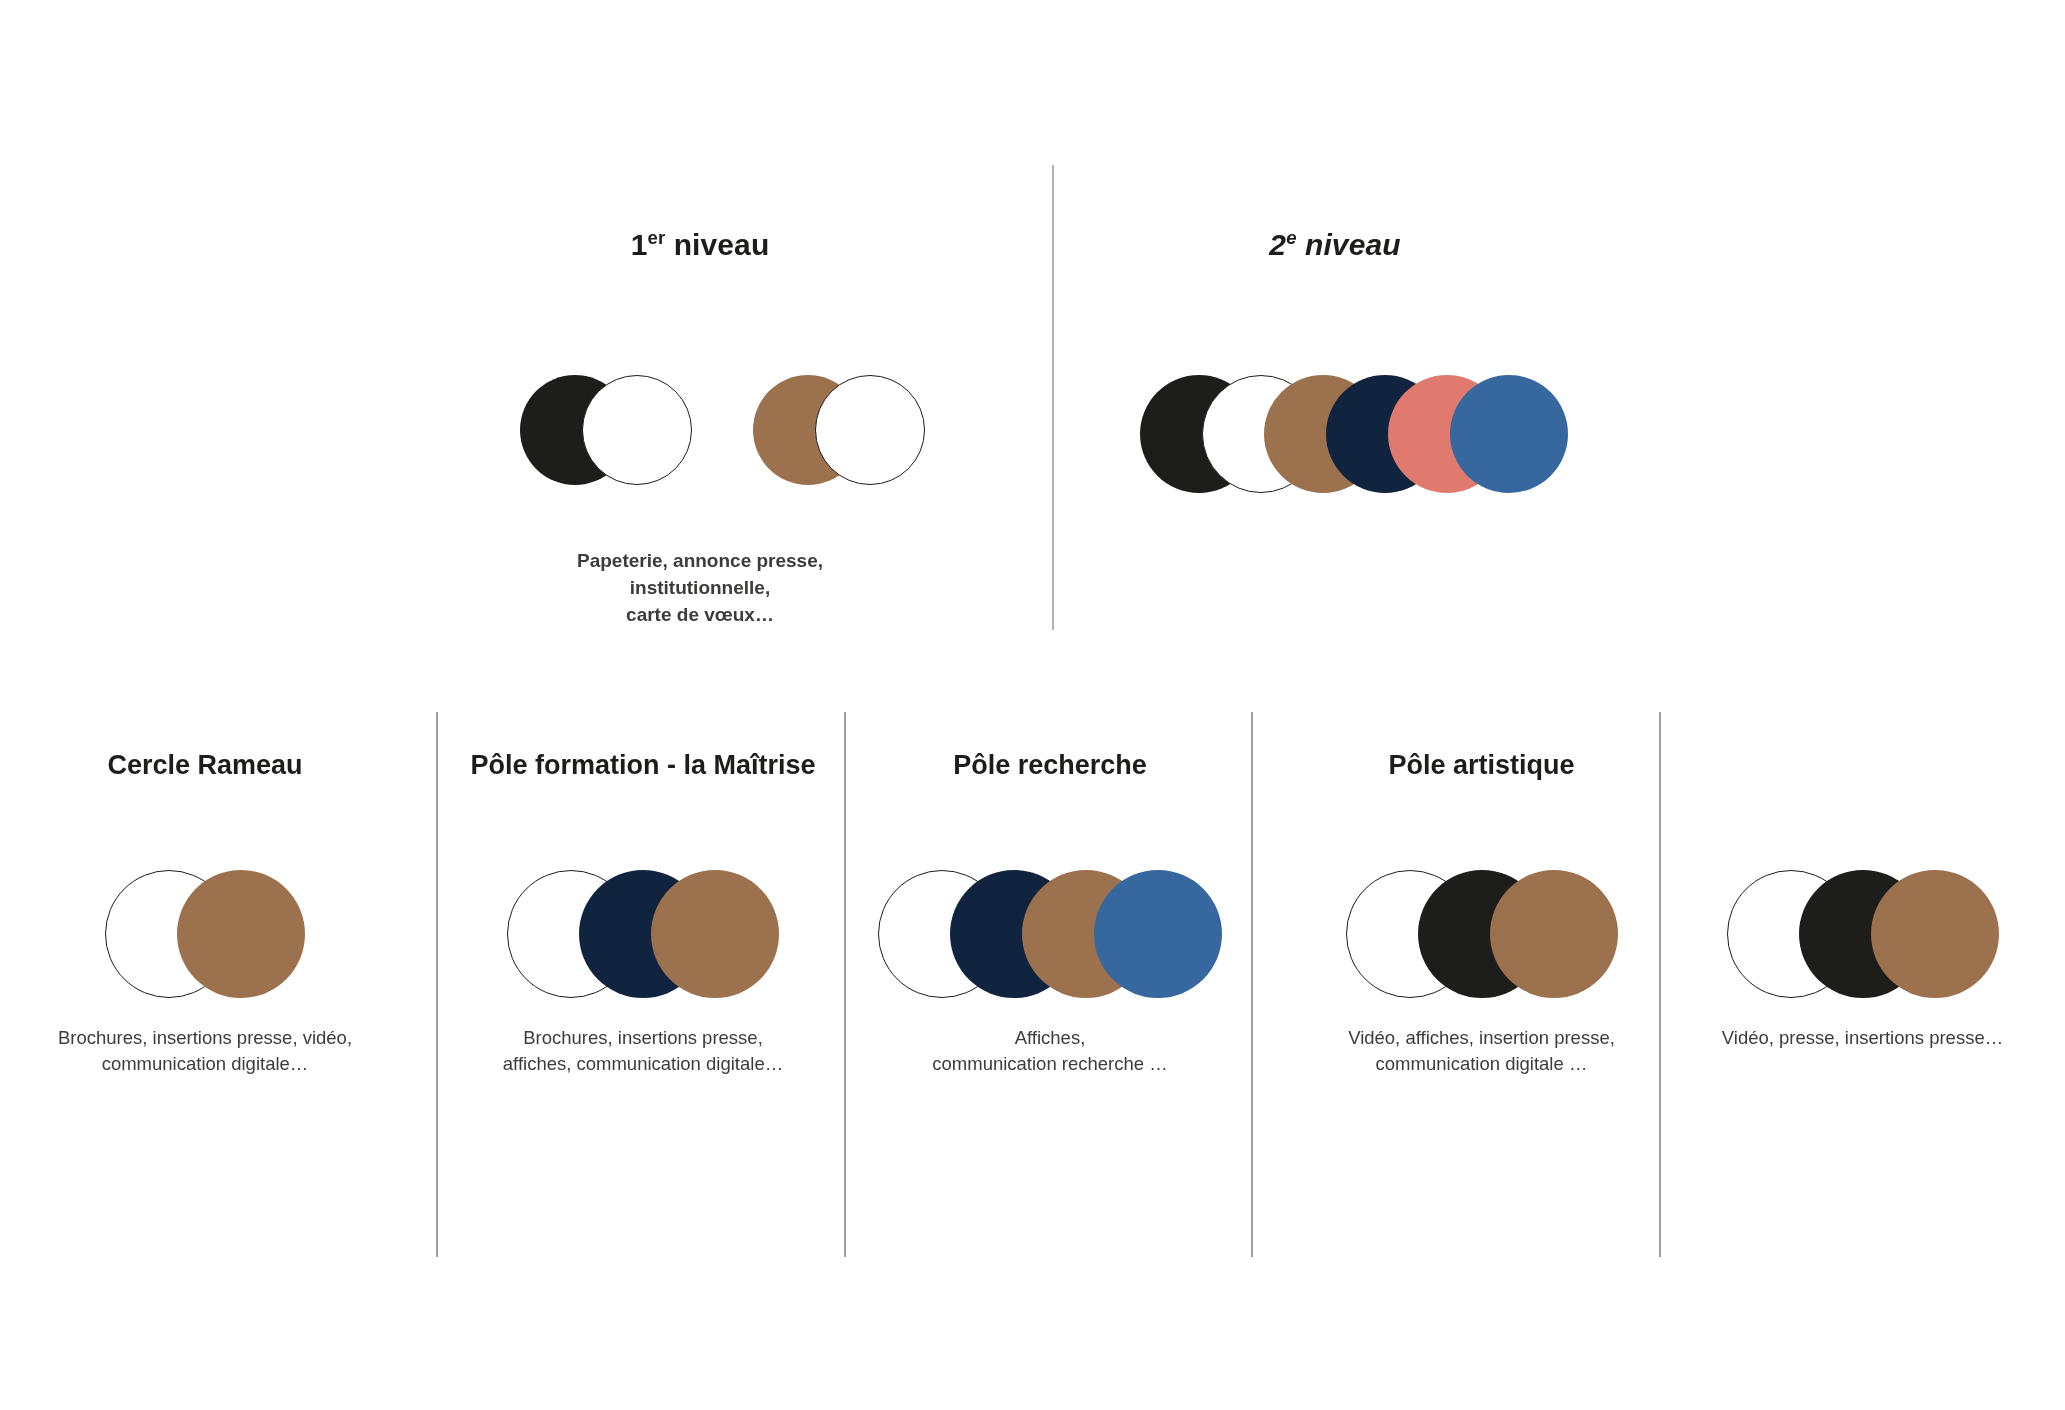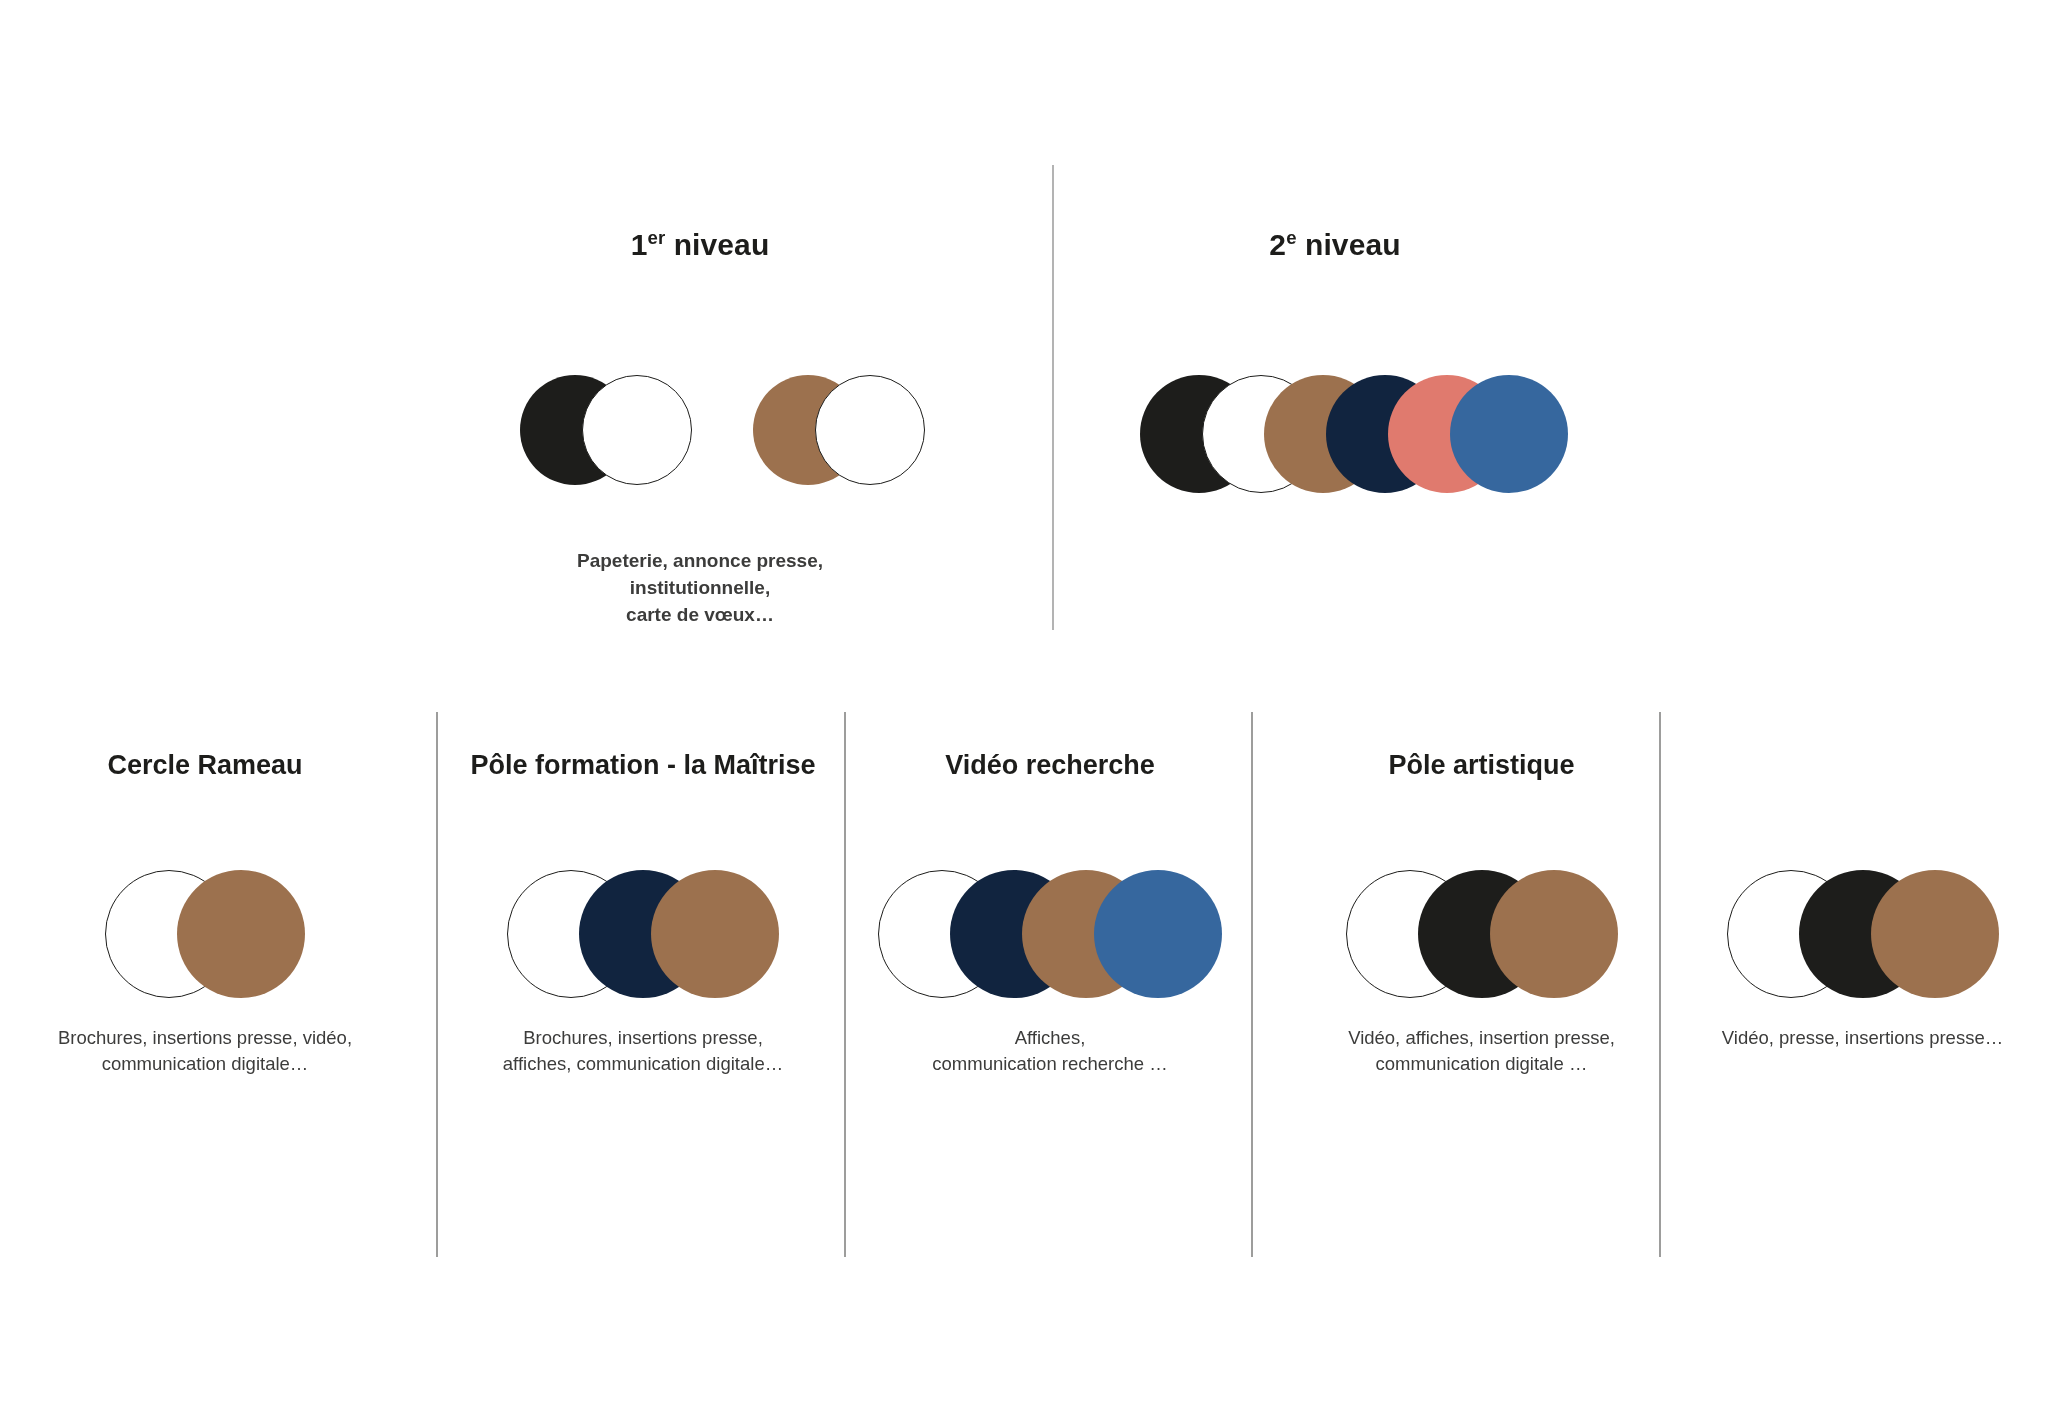--- a/index.html
+++ b/index.html
@@ -48,21 +48,21 @@
     color: #1d1d1b;
     white-space: nowrap;
   }
   .panel-title sup {
     font-size: 0.62em;
     vertical-align: super;
     line-height: 0;
   }
 
   .title-n1 { left: 520px; top: 228px; width: 360px; }
-  .title-n2 { left: 1155px; top: 228px; width: 360px; }
+  .title-n2 { left: 1155px; top: 228px; width: 360px; font-style: italic; }
 
   .caption {
     position: absolute;
     text-align: center;
     font-size: 19px;
     line-height: 1.42;
     color: #3c3c3b;
     white-space: pre-line;
   }
 
@@ -212,21 +212,21 @@
           <div class="inner" style="width: 200px; margin-left: -100px;">
             <div class="circle outline" style="width: 128px; height: 128px; left: 0px; z-index: 1;"></div>
             <div class="circle" style="width: 128px; height: 128px; left: 72px; z-index: 2; background: rgb(156, 113, 78);"></div>
           </div>
         </div>
       <div class="col-caption">Brochures, insertions presse, vidéo,
 communication digitale…</div>
     </div>
 
     <div class="col" id="col-2" style="left: 845px; width: 410px;">
-      <div class="col-title">Vidéo recherche</div>
+      <div class="col-title">Pôle recherche</div>
       <div class="col-circles">
           <div class="inner" style="width: 344px; margin-left: -172px;">
             <div class="circle outline" style="width: 128px; height: 128px; left: 0px; z-index: 1;"></div>
             <div class="circle" style="width: 128px; height: 128px; left: 72px; z-index: 2; background: rgb(17, 36, 63);"></div>
             <div class="circle" style="width: 128px; height: 128px; left: 144px; z-index: 3; background: rgb(156, 113, 78);"></div>
             <div class="circle" style="width: 128px; height: 128px; left: 216px; z-index: 4; background: rgb(54, 103, 158);"></div>
           </div>
         </div>
       <div class="col-caption">Affiches,
 communication recherche …</div>

